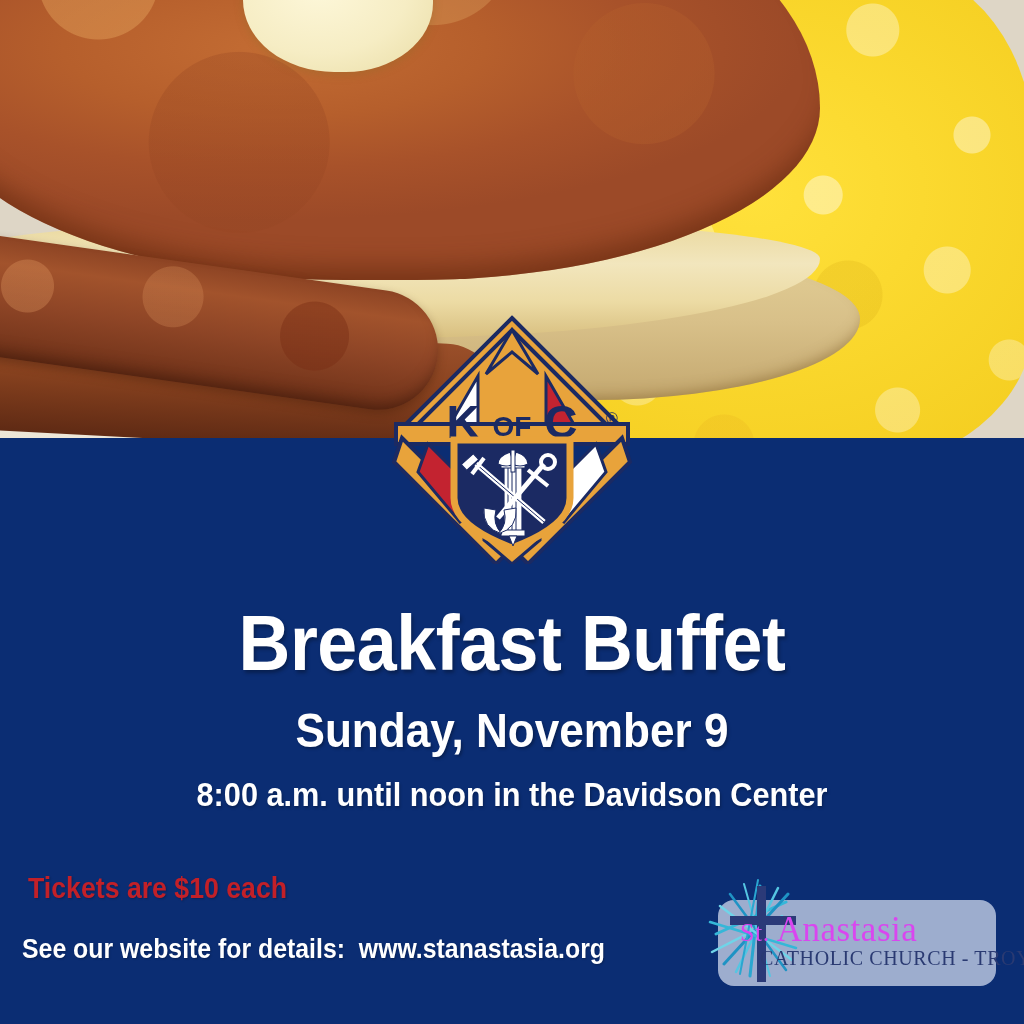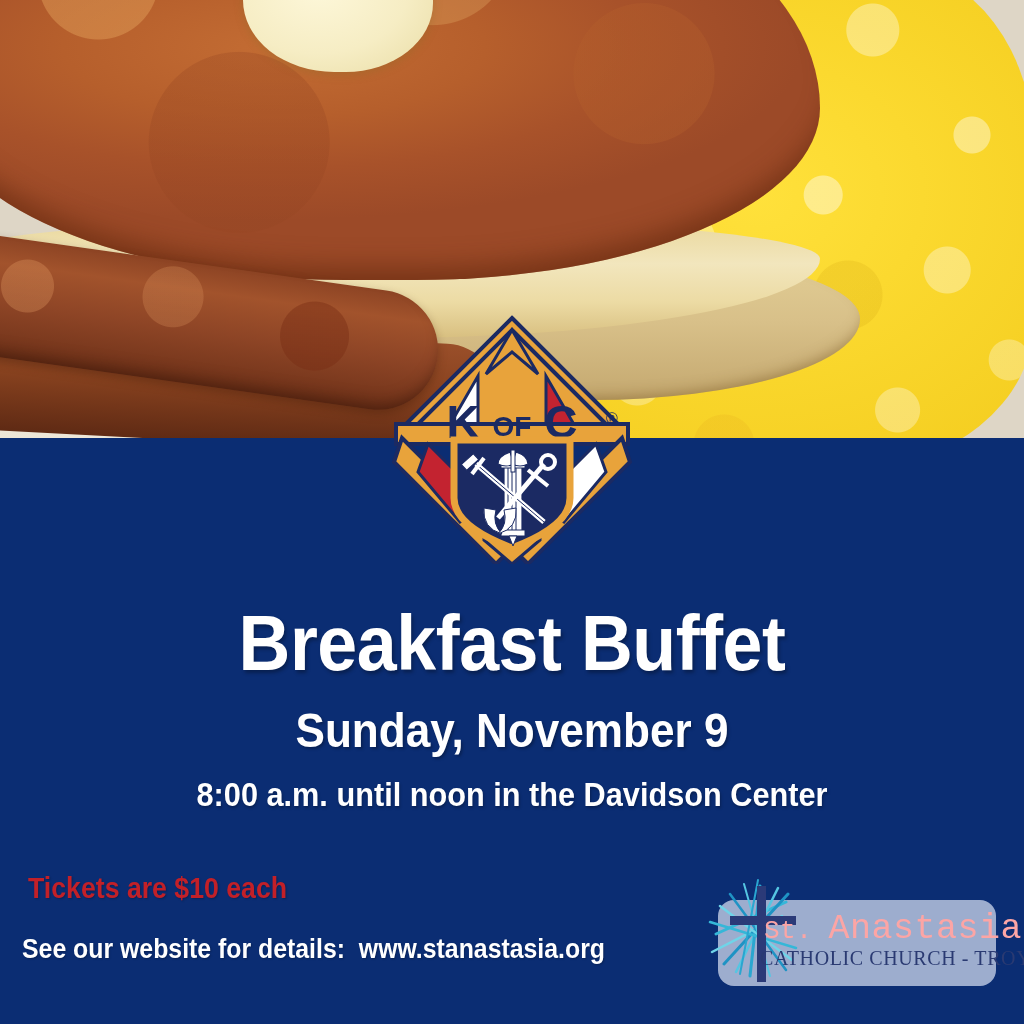--- a/index.html
+++ b/index.html
@@ -209,24 +209,24 @@
     opacity:.92;
   }
   #anastasia-art{
     position:absolute;
     left:700px; top:872px;
     width:300px; height:118px;
   }
   #anastasia-art svg{display:block;width:300px;height:118px;}
   .an-name{
     position:absolute;
-    left:764px; top:912px;
+    left:740px; top:912px;
     width:226px;
-    font-family:Liberation Mono, monospace;
-    color:#fca5a5;
+    font-family:Liberation Serif, serif;
+    color:#d946ef;
     font-size:35px;
     line-height:1;
     letter-spacing:.5px;
     white-space:nowrap;
   }
   .an-name .small{font-size:26px;}
   .an-sub{
     position:absolute;
     left:760px; top:948px;
     width:238px;

